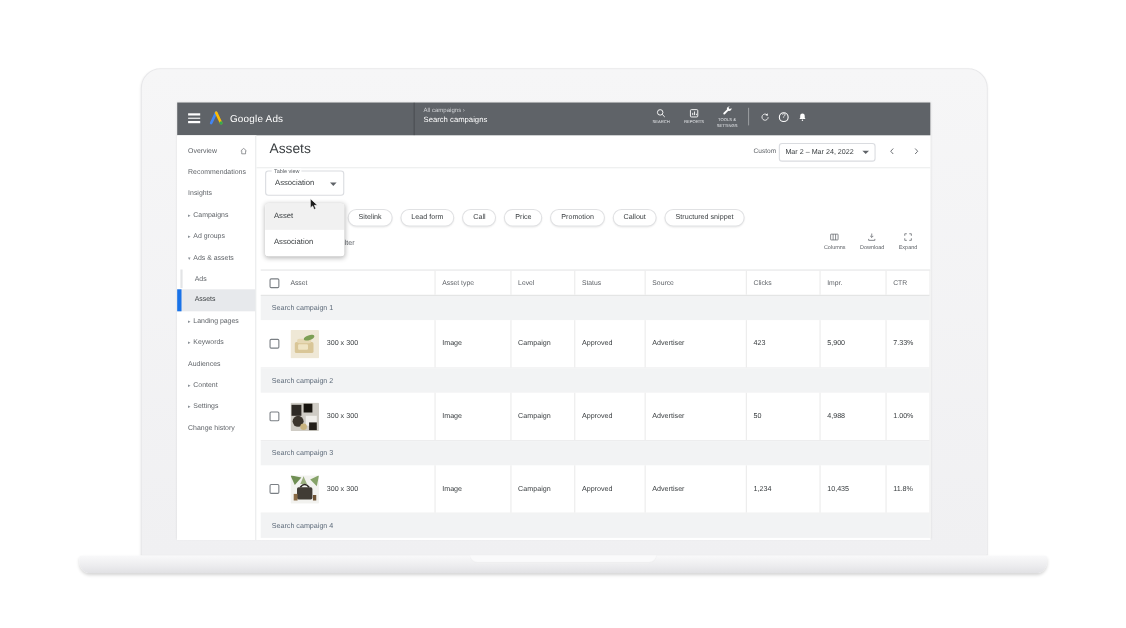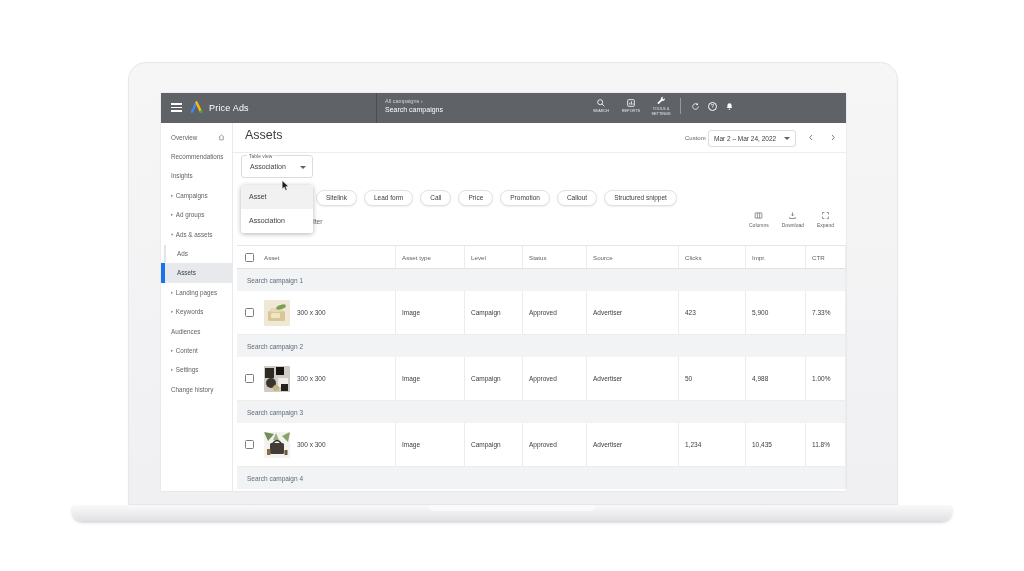--- a/index.html
+++ b/index.html
@@ -117,21 +117,21 @@
             <i></i>
             <i></i>
           </div>
         <div class="gads-logo">
           <svg width="15" height="15" viewBox="0 0 16 16">
             <path d="M8 2.6 L3.2 12.6" stroke="#4285f4" stroke-width="2.6" stroke-linecap="round" fill="none"></path>
             <path d="M8 2.6 L12.8 12.6" stroke="#fbbc04" stroke-width="2.6" stroke-linecap="round" fill="none"></path>
             <circle cx="12.8" cy="12.6" r="1.6" fill="#34a853"></circle>
           </svg>
         </div>
-        <div class="product-name">Price Ads</div>
+        <div class="product-name">Google Ads</div>
         <div class="topbar-divider"></div>
         <div class="breadcrumb">
           <div class="bc-top">All campaigns ›</div>
           <div class="bc-main">Search campaigns</div>
         </div>
         <div class="topnav">
           <div class="topnav-item">
             <span>
               <svg width="10" height="10" viewBox="0 0 24 24">
                   <circle cx="10" cy="10" r="6" fill="none" stroke="#fff" stroke-width="2"></circle>

